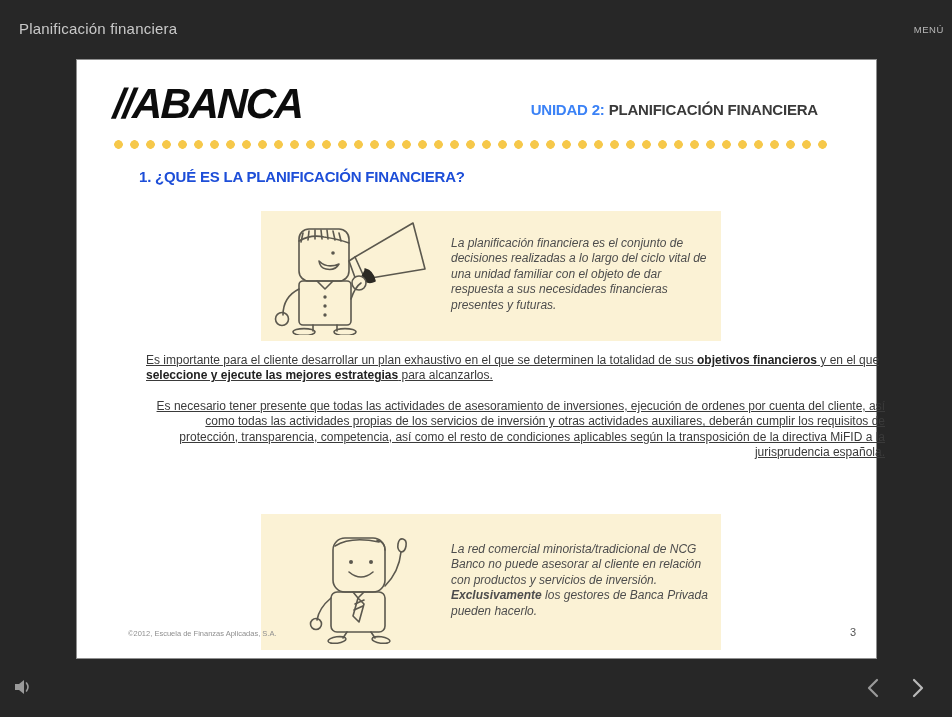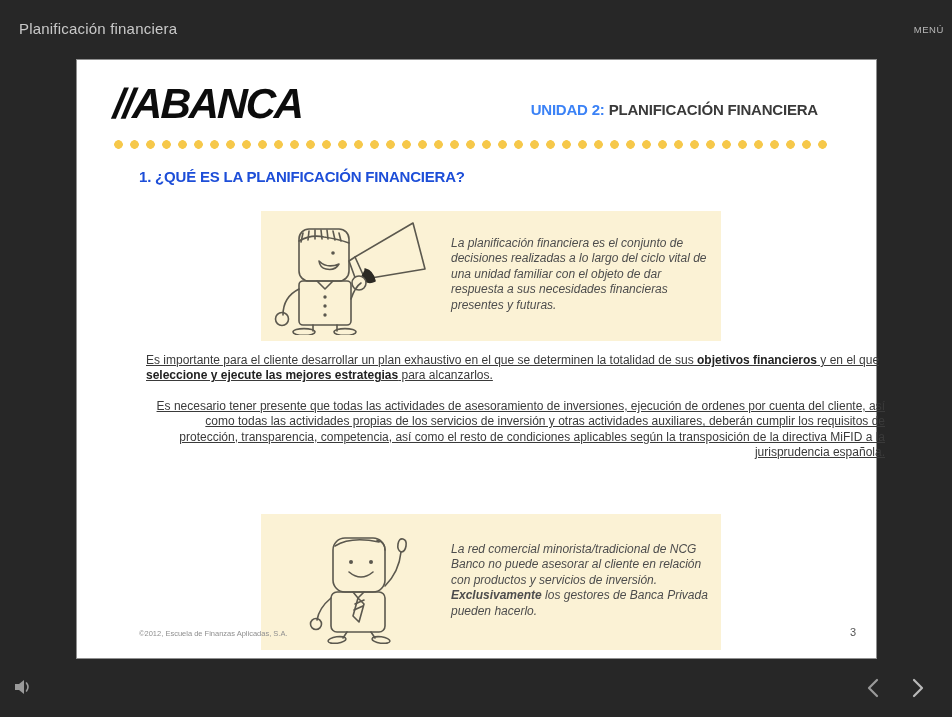--- a/index.html
+++ b/index.html
@@ -80,21 +80,21 @@
 
   .body-par {
     position: absolute; left: 69px; width: 739px;
     font-size: 12px; color: #3a3a3a; line-height: 15.4px; text-decoration: underline;
   }
   .par-1 { top: 293px; }
   .par-2 { top: 339px; text-align: right; }
   .body-par b { color: #222; }
 
   .slide-footer-copyright {
-    position: absolute; left: 62px; top: 569px;
+    position: absolute; left: 51px; top: 569px;
     font-size: 7.5px; color: #8f8f8f;
   }
   .slide-footer-page {
     position: absolute; right: 20px; top: 566px;
     font-size: 11px; color: #555;
   }
 
   
   .audio-btn {
     position: absolute; left: 13px; top: 677px;

